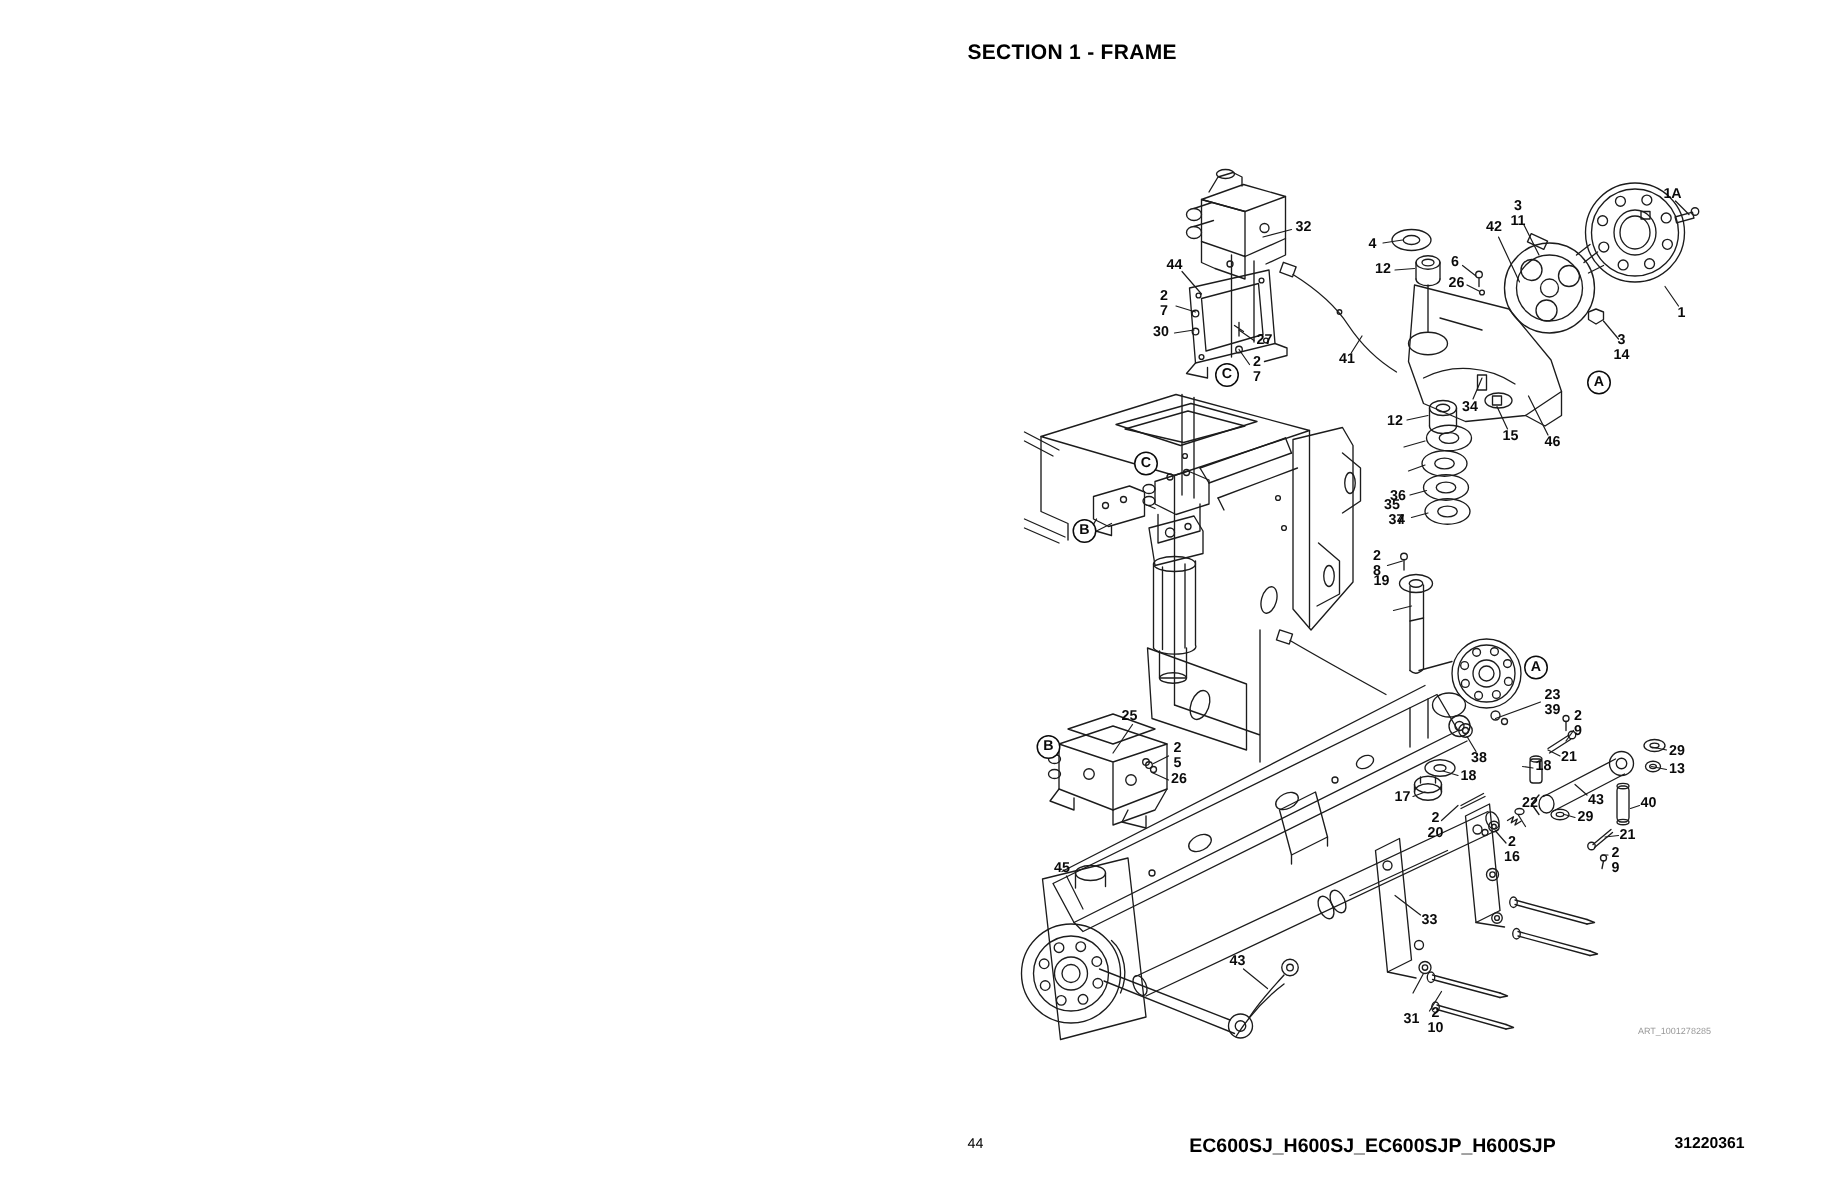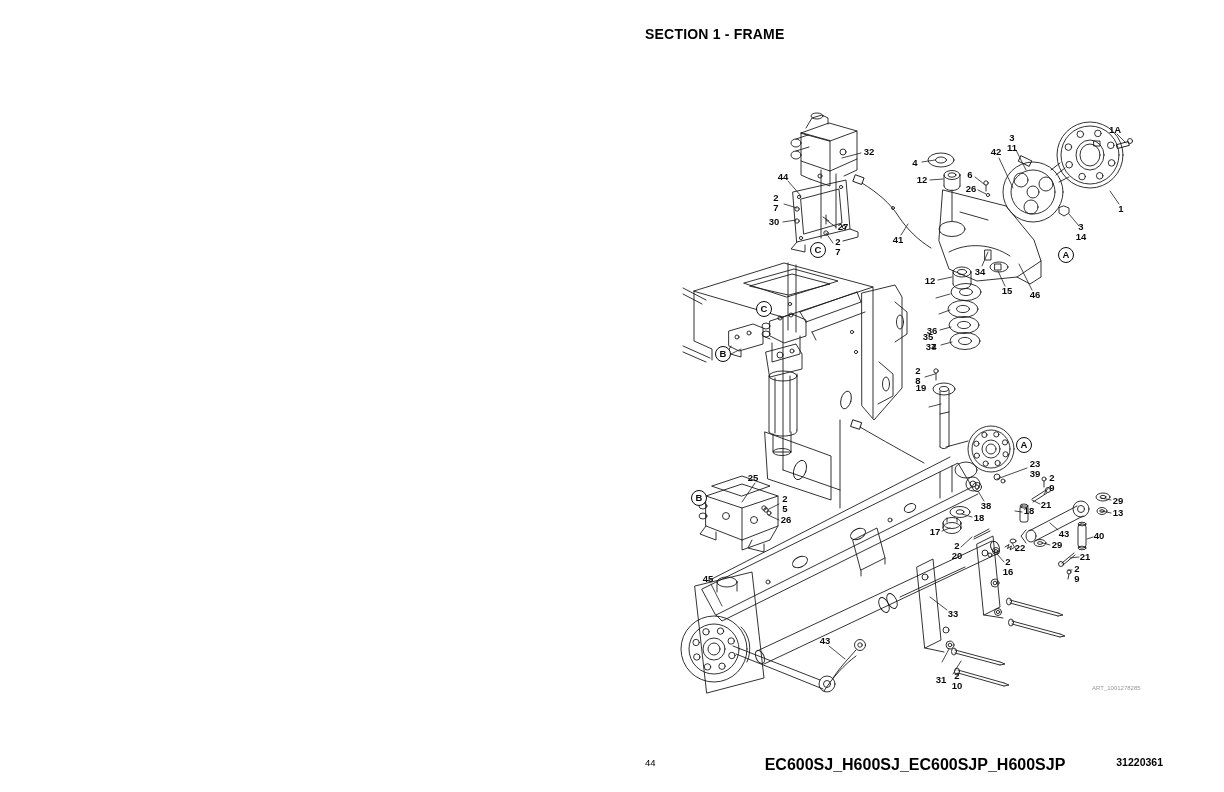--- a/index.html
+++ b/index.html
@@ -10,21 +10,21 @@
         font-weight:bold;font-size:10.4px;line-height:13.4px;}
   #drawing{position:absolute;left:0;top:0;}
   .callout{position:absolute;transform:translate(-50%,-50%);font-weight:bold;font-size:9.5px;
         line-height:9.8px;white-space:pre-line;text-align:center;color:#0a0a0a;}
   .viewlabel{position:absolute;transform:translate(-50%,-50%);width:14px;height:14px;
         border:1.5px solid #0a0a0a;border-radius:50%;font-weight:bold;font-size:9.5px;
         line-height:14px;text-align:center;color:#0a0a0a;background:#fff;}
   .artnum{position:absolute;left:1092px;top:685px;font-size:6px;color:#999;}
   .footer-page{position:absolute;left:645px;top:757px;font-size:9.5px;}
   .footer-doc{position:absolute;left:915px;top:756px;transform:translateX(-50%);
-        font-weight:bold;font-size:16px;text-align:right;}
+        font-weight:bold;font-size:13px;text-align:right;}
   .footer-pub{position:absolute;right:61px;top:756px;font-weight:bold;font-size:10.5px;}
 </style>
 </head>
 <body>
 
 <div id="page">
 
   <div class="section-title">SECTION 1 - FRAME</div>
 
   <svg id="drawing" width="1224" height="792" viewBox="0 0 1224 792">
@@ -463,21 +463,21 @@
 9</div>
       <div class="callout" style="left: 1046px; top: 505px;">21</div>
       <div class="callout" style="left: 1118px; top: 501px;">29</div>
       <div class="callout" style="left: 1118px; top: 513px;">13</div>
       <div class="callout" style="left: 1009px; top: 511px; margin-left: 20px;">18</div>
       <div class="callout" style="left: 986px; top: 506px;">38</div>
       <div class="callout" style="left: 979px; top: 518px;">18</div>
       <div class="callout" style="left: 935px; top: 532px;">17</div>
       <div class="callout" style="left: 957px; top: 551px;">2
 20</div>
-      <div class="callout" style="left: 1020px; top: 548px;">22</div>
+      <div class="callout" style="left: 1020px; top: 536px;">22</div>
       <div class="callout" style="left: 1057px; top: 545px;">29</div>
       <div class="callout" style="left: 1064px; top: 534px;">43</div>
       <div class="callout" style="left: 1099px; top: 536px;">40</div>
       <div class="callout" style="left: 1008px; top: 567px;">2
 16</div>
       <div class="callout" style="left: 1085px; top: 557px;">21</div>
       <div class="callout" style="left: 1077px; top: 574px;">2
 9</div>
       <div class="callout" style="left: 753px; top: 478px;">25</div>
       <div class="callout" style="left: 785px; top: 504px;">2

